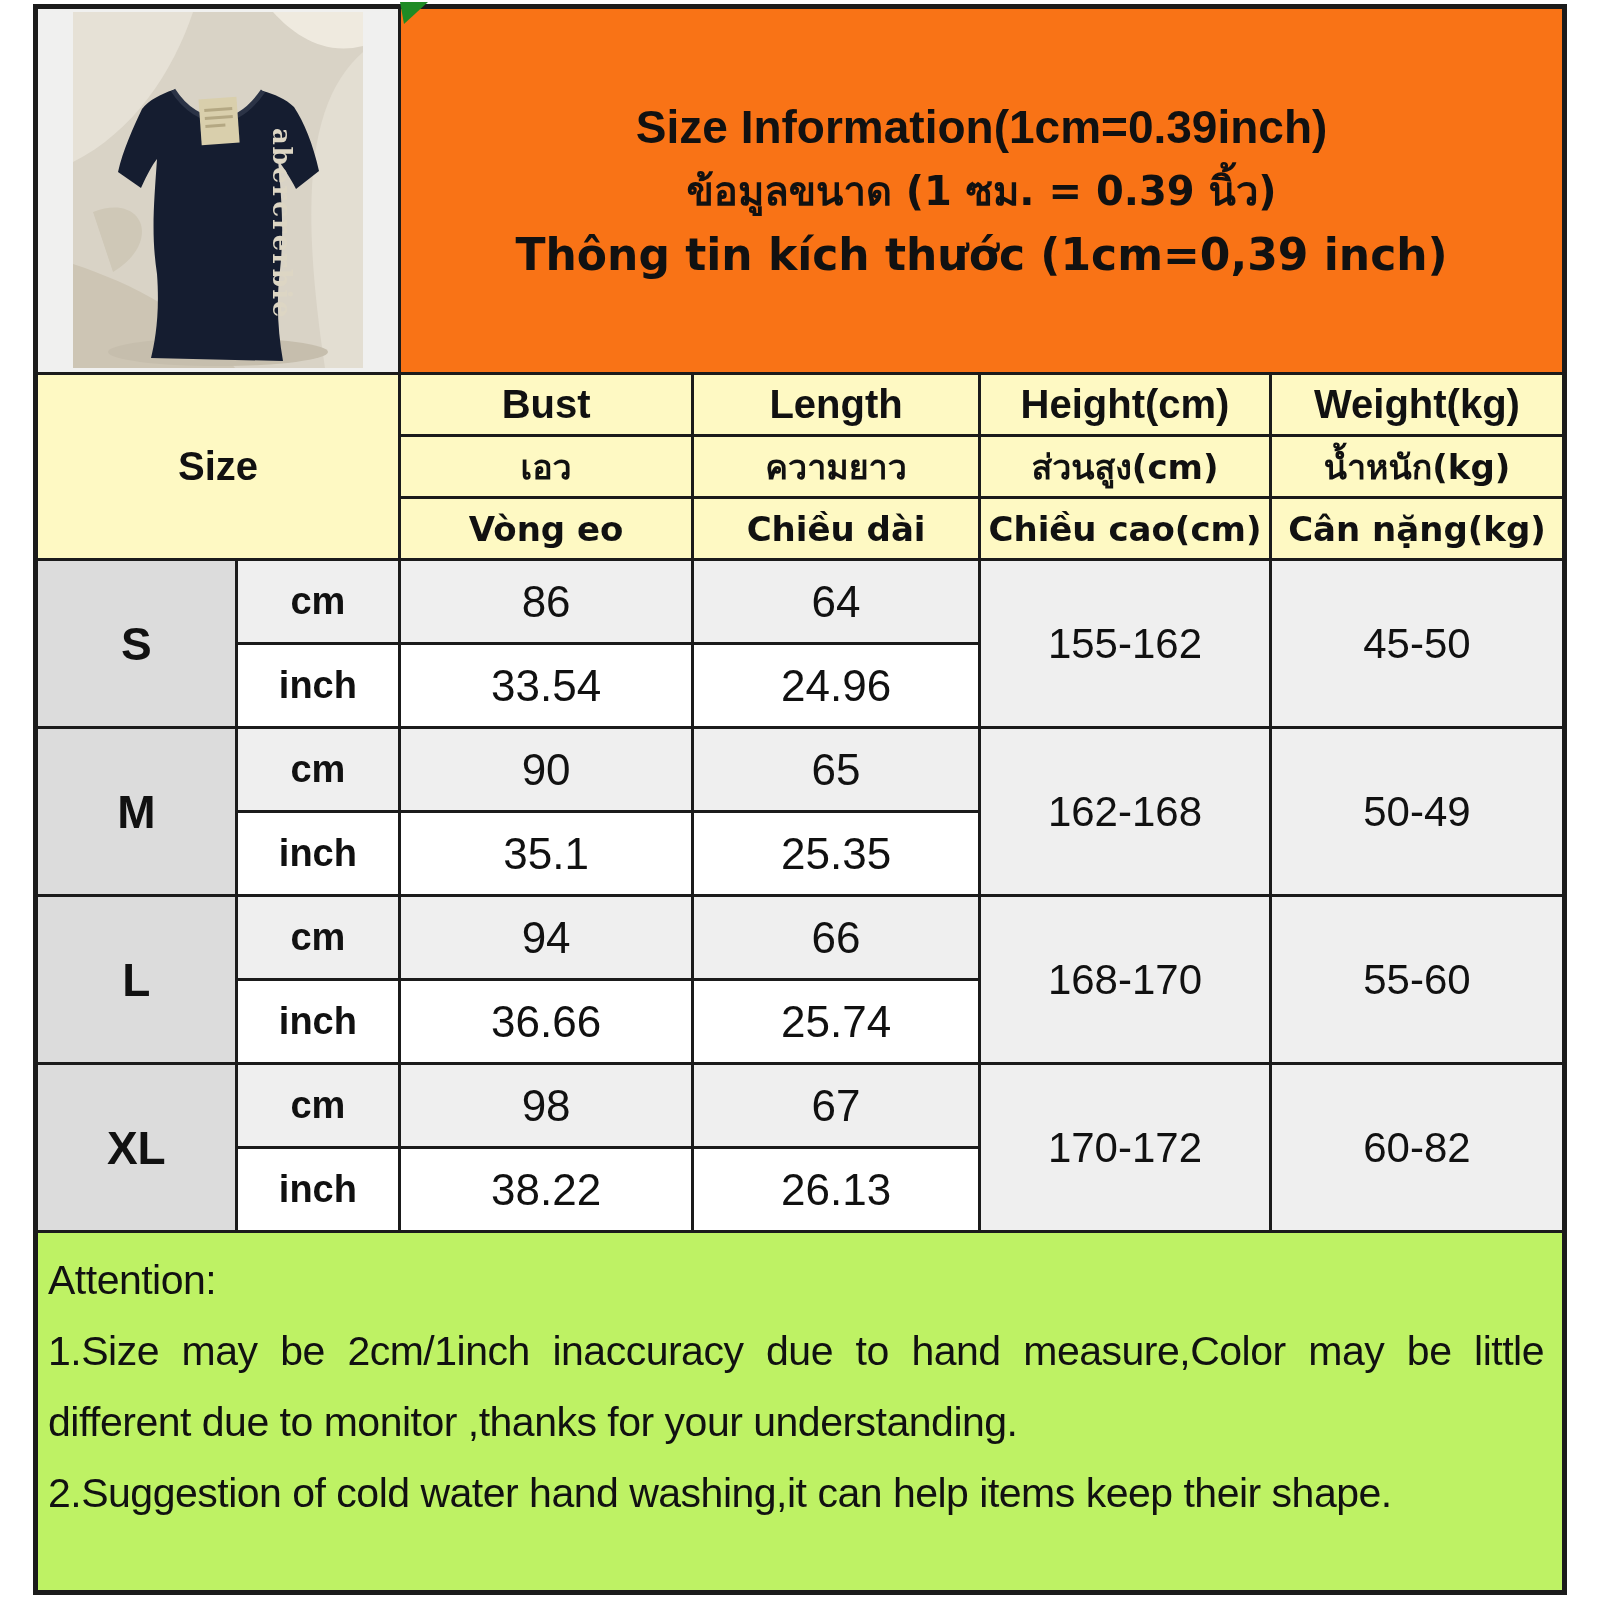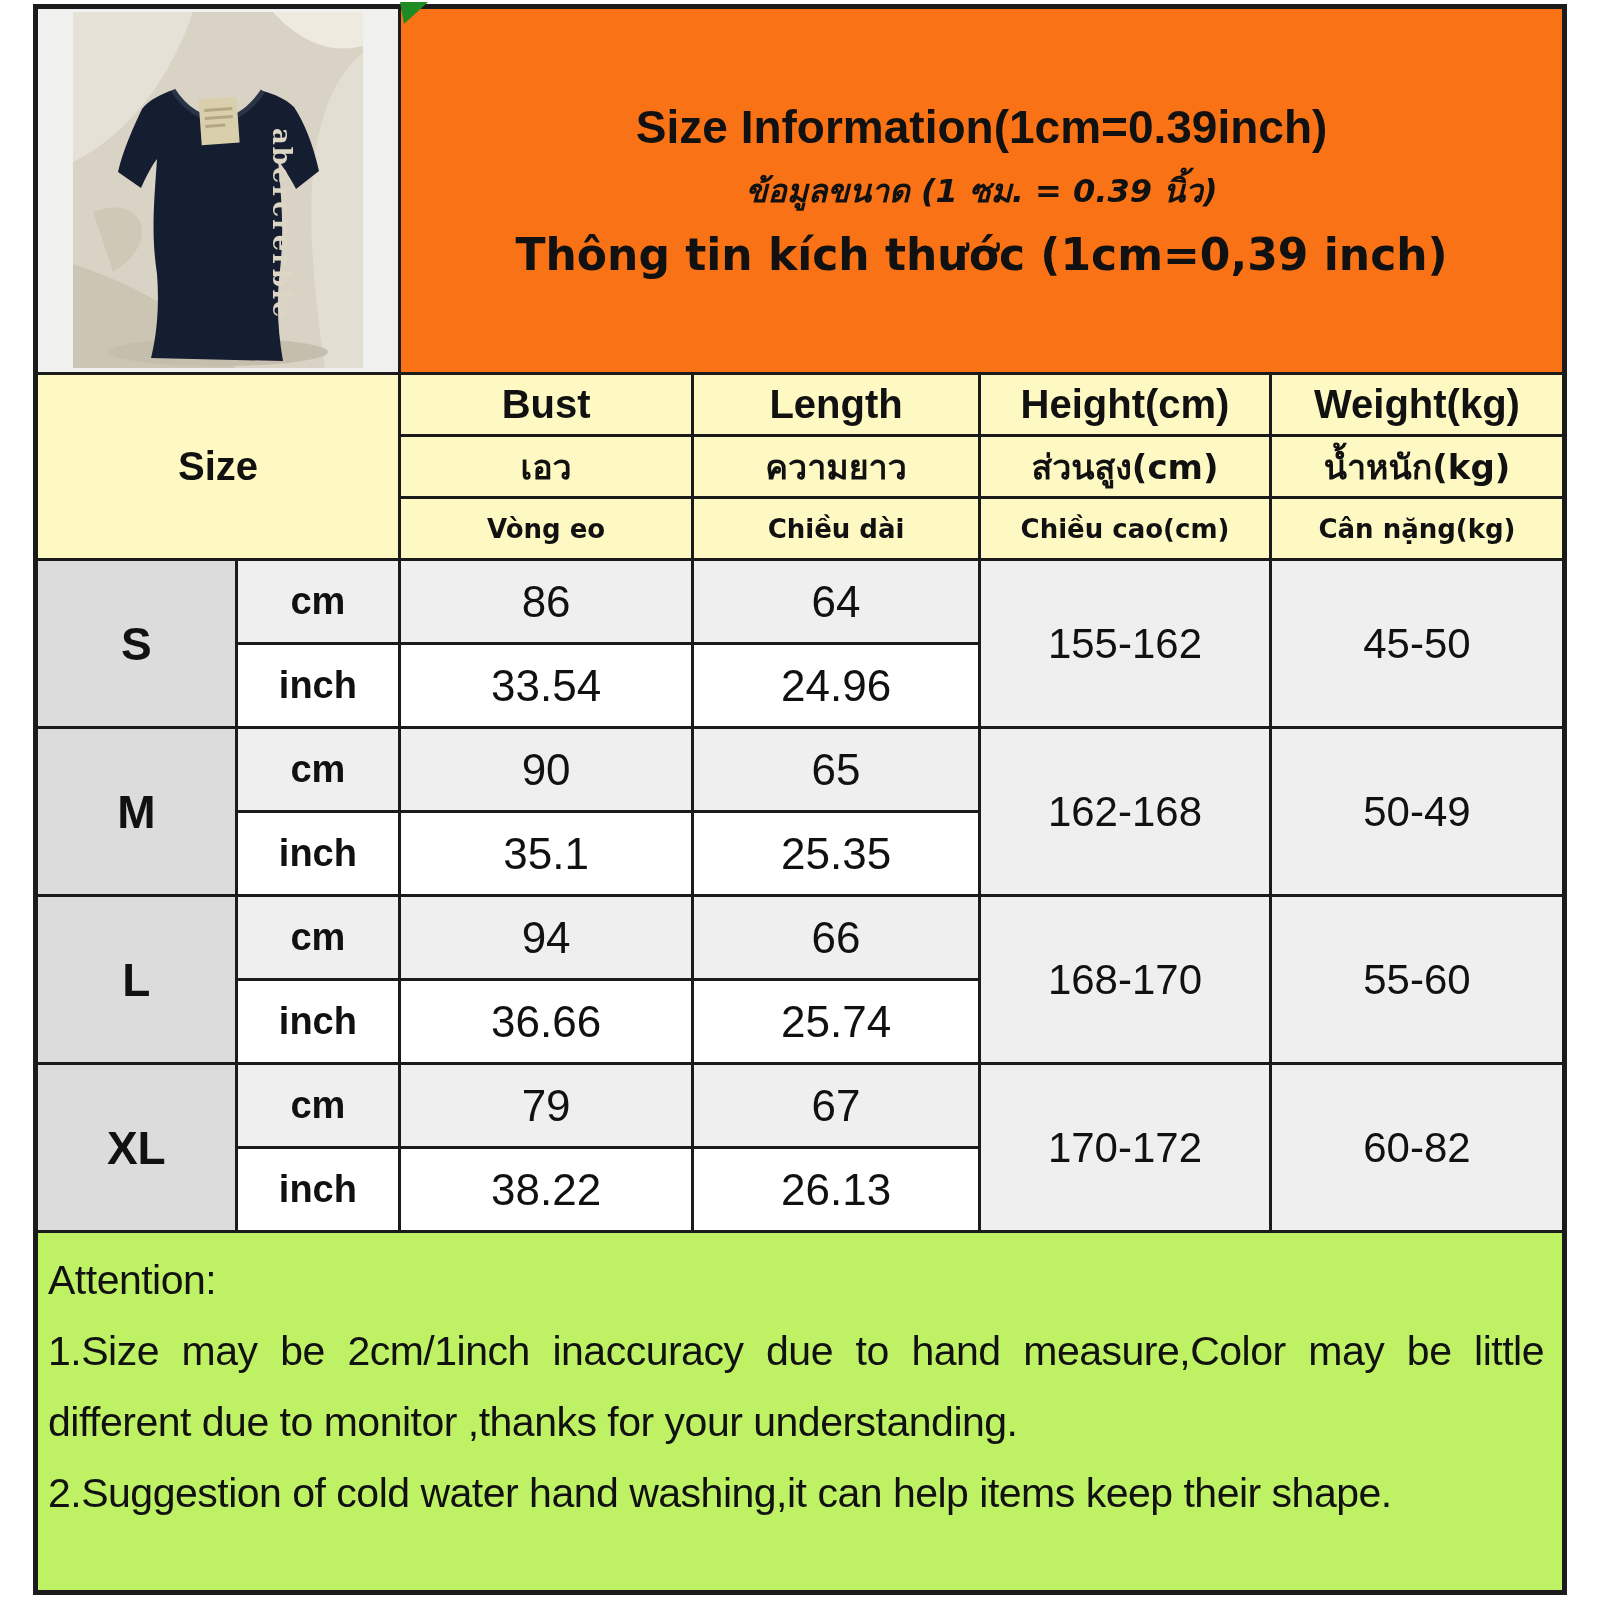--- a/index.html
+++ b/index.html
@@ -12,29 +12,29 @@
   table.size-table {
     width:1534px; height:1591px; border-collapse:collapse; table-layout:fixed;
     border:5px solid #1b1b1b;
   }
   td { border:3px solid #1b1b1b; text-align:center; vertical-align:middle; overflow:hidden; }
 
   
   .photo-cell { height:366px; background:#f0f0ef; vertical-align:top; padding-top:3px; }
   .title-cell { background:#f97316; }
   .title-en { font-weight:bold; font-size:46px; line-height:64px; }
-  .title-th { font-weight:bold; font-size:32px; line-height:64px; font-family:"DejaVu Sans", sans-serif;font-style:italic; }
+  .title-th { font-weight:bold; font-size:40px; line-height:64px; font-family:"DejaVu Sans", sans-serif; }
   .title-vi { font-weight:bold; font-size:44px; line-height:64px; font-family:"DejaVu Sans", sans-serif; }
 
   
   tr.hdr td { height:62px; background:#fef9c3; }
   td.size-hdr { background:#dcdcdb; font-weight:bold; font-size:72px; }
   tr.hdr-en td { font-weight:bold; font-size:40px; }
   tr.hdr-th td { font-weight:bold; font-size:34px; font-family:"DejaVu Sans", sans-serif; }
-  tr.hdr-vi td { font-weight:bold; font-size:26px; font-family:"DejaVu Sans", sans-serif; }
+  tr.hdr-vi td { font-weight:bold; font-size:34px; font-family:"DejaVu Sans", sans-serif; }
 
   
   tr.data td { height:84px; }
   td.size-label { background:#dcdcdc; font-weight:bold; font-size:46px; }
   td.unit { font-weight:bold; font-size:38px; }
   td.val { font-size:44px; }
   tr.cm-row td.shade { background:#efefef; }
   tr.inch-row td { background:#ffffff;text-align:center; }
   td.range { background:#efefef; font-size:42px; }
 
@@ -147,21 +147,21 @@
     </tr>
     <tr class="data inch-row">
       <td class="unit">inch</td>
       <td class="val">36.66</td>
       <td class="val">25.74</td>
     </tr>
 
     <tr class="data cm-row">
       <td rowspan="2" class="size-label">XL</td>
       <td class="unit shade">cm</td>
-      <td class="val shade">79</td>
+      <td class="val shade">98</td>
       <td class="val shade">67</td>
       <td rowspan="2" class="range">170-172</td>
       <td rowspan="2" class="range">60-82</td>
     </tr>
     <tr class="data inch-row">
       <td class="unit">inch</td>
       <td class="val">38.22</td>
       <td class="val">26.13</td>
     </tr>
 

